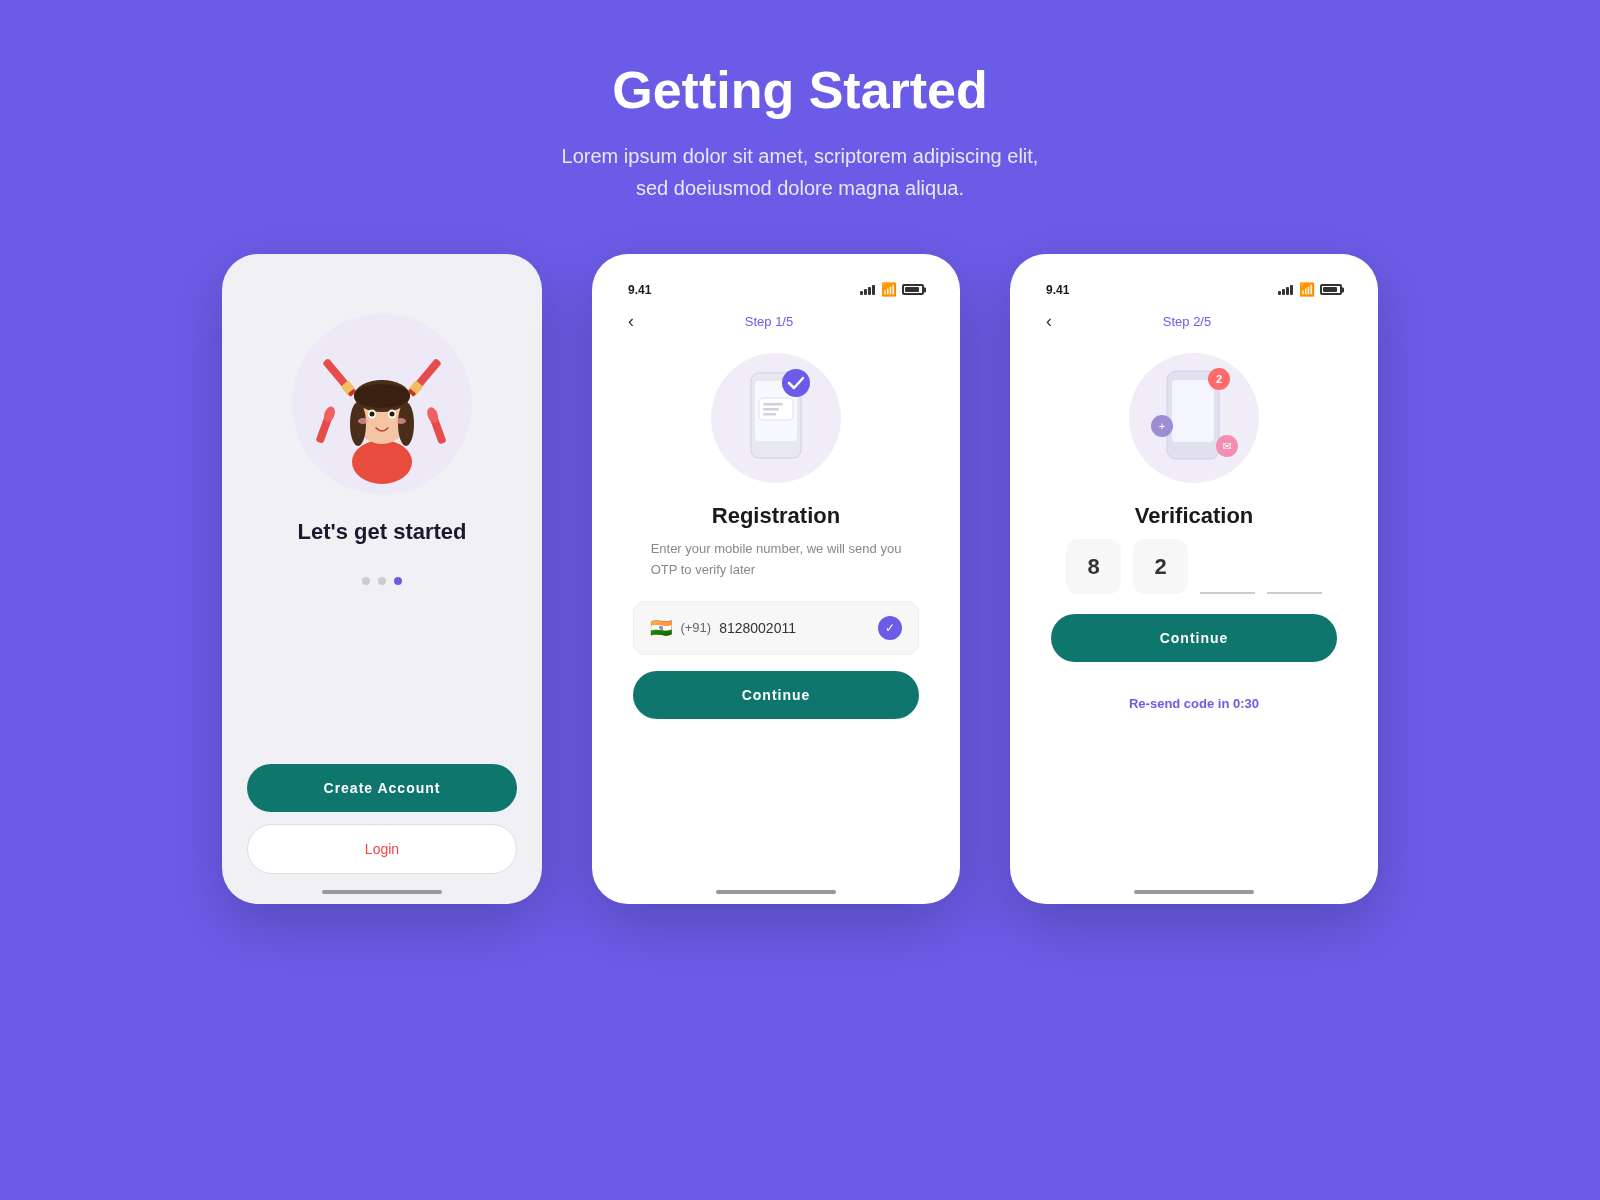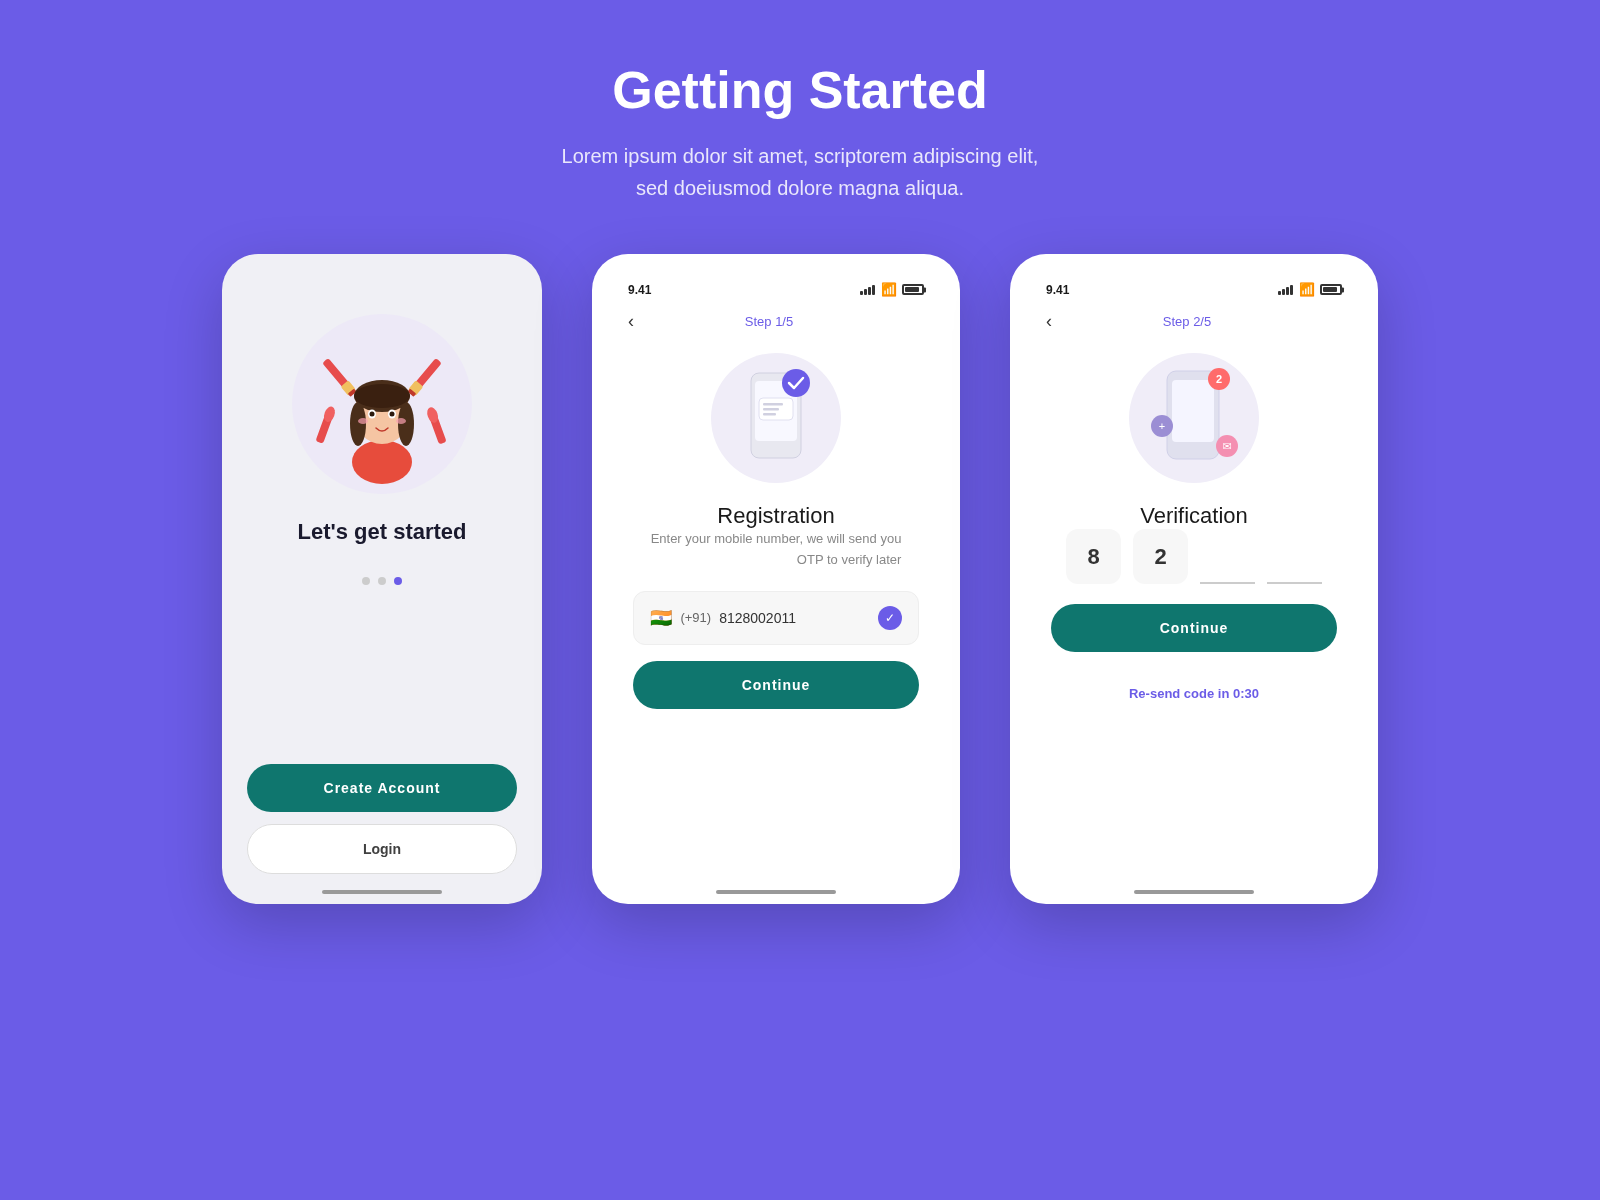--- a/index.html
+++ b/index.html
@@ -142,25 +142,25 @@
       font-size: 14px;
       font-weight: 600;
       letter-spacing: 1px;
       cursor: pointer;
     }
 
     .btn-secondary {
       width: 100%;
       padding: 16px;
       background: white;
-      color: #404040;
+      color: #ef4444;
       border: 1px solid #ddd;
       border-radius: 30px;
       font-size: 14px;
-      font-weight: 700;
+      font-weight: 400;
       cursor: pointer;
     }
 
     .home-indicator {
       width: 120px;
       height: 4px;
       background: #999;
       border-radius: 2px;
       position: absolute;
       bottom: 10px;
@@ -271,28 +271,29 @@
       border-radius: 50%;
       display: flex;
       align-items: center;
       justify-content: center;
       margin-bottom: 20px;
       position: relative;
     }
 
     .step-title {
       font-size: 22px;
-      font-weight: 400;
+      font-weight: 700;
       color: #1a1a1a;
+      margin-bottom: 10px;
     }
 
     .step-desc {
       font-size: 13px;
       color: #888;
-      text-align: right;
+      text-align: left;
       line-height: 1.6;
       margin-bottom: 20px;
     }
 
     .input-field {
       width: 100%;
       background: #f7f7f7;
       border: 1px solid #eee;
       border-radius: 12px;
       padding: 14px 16px;

